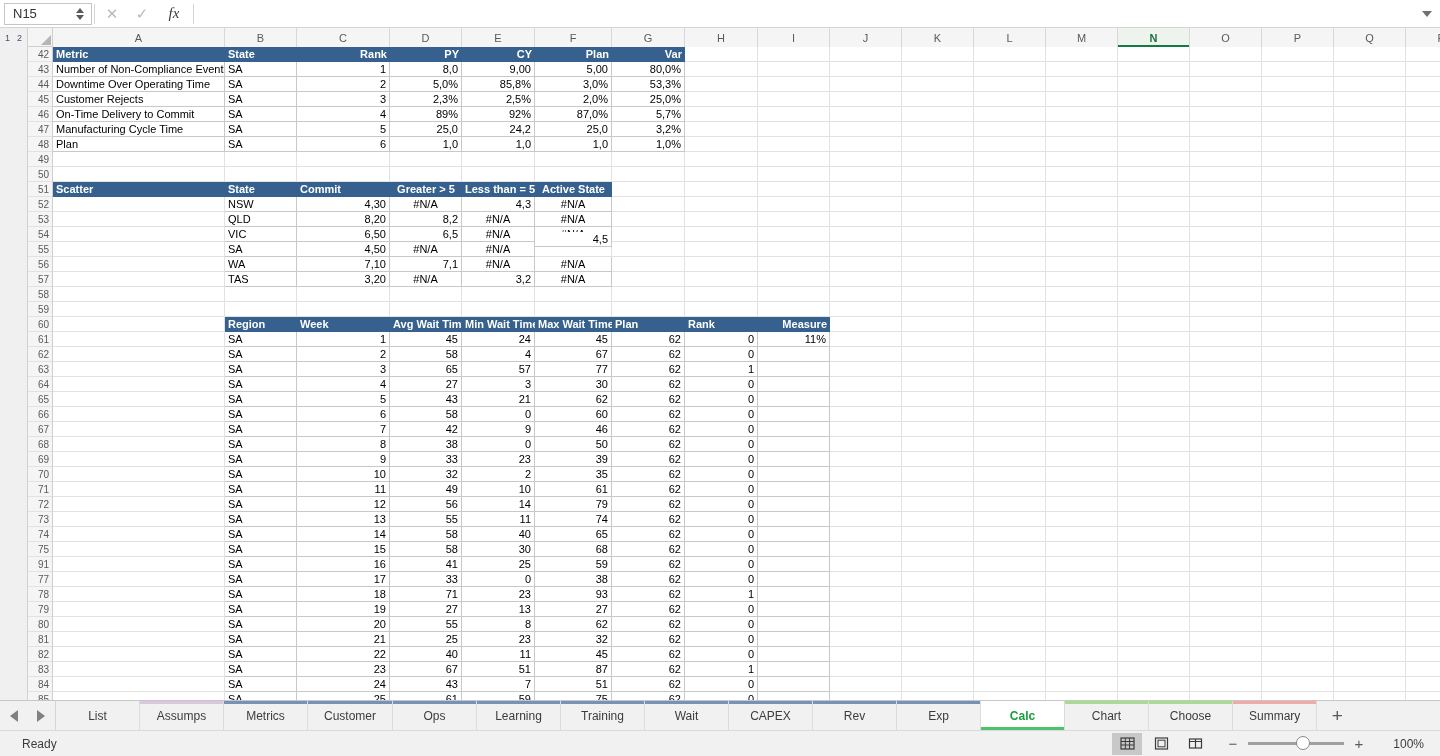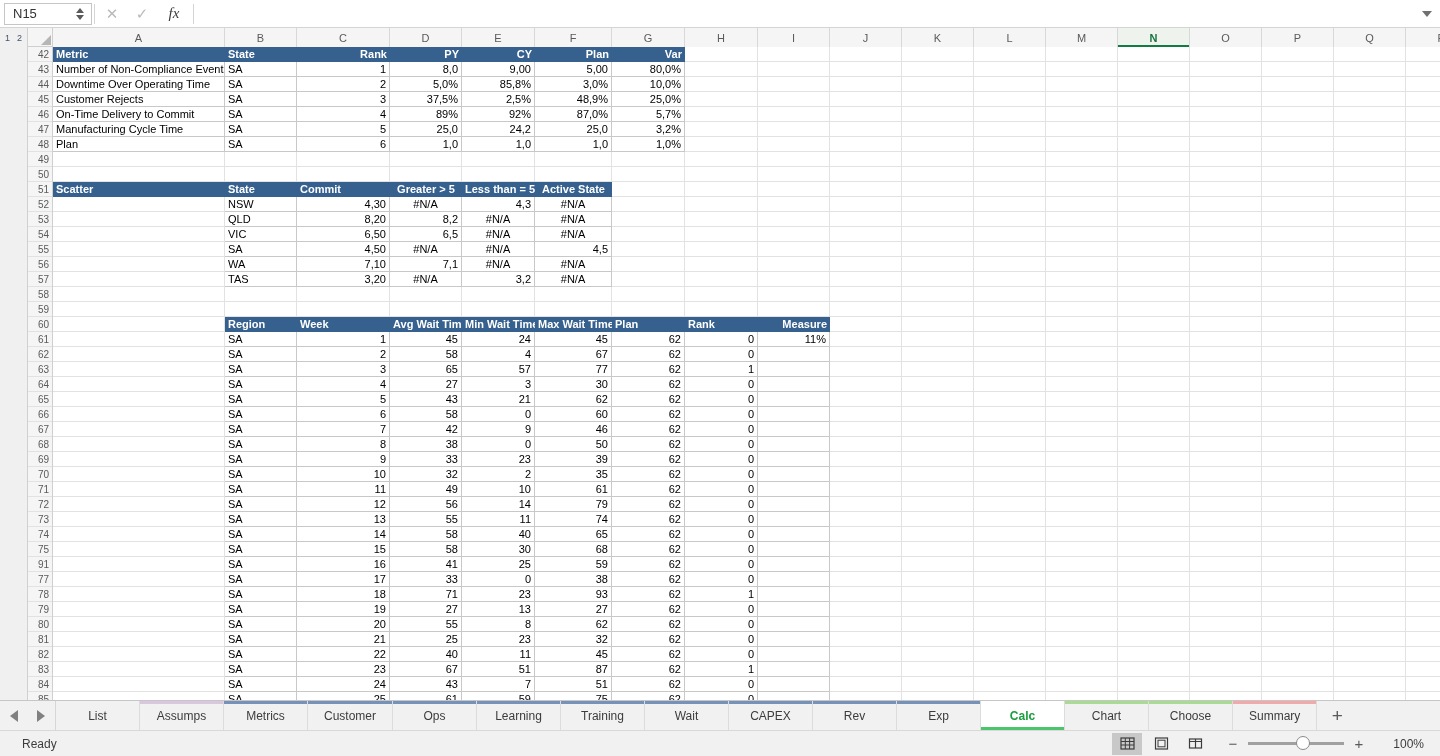--- a/index.html
+++ b/index.html
@@ -327,27 +327,27 @@
       <div class="cell r body" style="left: 337px; top: 15px; width: 72px;">8,0</div>
       <div class="cell r body" style="left: 409px; top: 15px; width: 73px;">9,00</div>
       <div class="cell r body" style="left: 482px; top: 15px; width: 77px; text-align: right;">5,00</div>
       <div class="cell r body" style="left: 559px; top: 15px; width: 73px;">80,0%</div>
       <div class="cell l body" style="left: 0px; top: 30px; width: 172px;">Downtime Over Operating Time</div>
       <div class="cell l body" style="left: 172px; top: 30px; width: 72px;">SA</div>
       <div class="cell r body" style="left: 244px; top: 30px; width: 93px;">2</div>
       <div class="cell r body" style="left: 337px; top: 30px; width: 72px;">5,0%</div>
       <div class="cell r body" style="left: 409px; top: 30px; width: 73px;">85,8%</div>
       <div class="cell r body" style="left: 482px; top: 30px; width: 77px;">3,0%</div>
-      <div class="cell r body" style="left: 559px; top: 30px; width: 73px;">10,0%</div>
+      <div class="cell r body" style="left: 559px; top: 30px; width: 73px;">53,3%</div>
       <div class="cell l body" style="left: 0px; top: 45px; width: 172px;">Customer Rejects</div>
       <div class="cell l body" style="left: 172px; top: 45px; width: 72px;">SA</div>
       <div class="cell r body" style="left: 244px; top: 45px; width: 93px;">3</div>
-      <div class="cell r body" style="left: 337px; top: 45px; width: 72px;">37,5%</div>
+      <div class="cell r body" style="left: 337px; top: 45px; width: 72px;">2,3%</div>
       <div class="cell r body" style="left: 409px; top: 45px; width: 73px;">2,5%</div>
-      <div class="cell r body" style="left: 482px; top: 45px; width: 77px;">48,9%</div>
+      <div class="cell r body" style="left: 482px; top: 45px; width: 77px;">2,0%</div>
       <div class="cell r body" style="left: 559px; top: 45px; width: 73px;">25,0%</div>
       <div class="cell l body" style="left: 0px; top: 60px; width: 172px;">On-Time Delivery to Commit</div>
       <div class="cell l body" style="left: 172px; top: 60px; width: 72px;">SA</div>
       <div class="cell r body" style="left: 244px; top: 60px; width: 93px;">4</div>
       <div class="cell r body" style="left: 337px; top: 60px; width: 72px;">89%</div>
       <div class="cell r body" style="left: 409px; top: 60px; width: 73px;">92%</div>
       <div class="cell r body" style="left: 482px; top: 60px; width: 77px;">87,0%</div>
       <div class="cell r body" style="left: 559px; top: 60px; width: 73px;">5,7%</div>
       <div class="cell l body" style="left: 0px; top: 75px; width: 172px;">Manufacturing Cycle Time</div>
       <div class="cell l body" style="left: 172px; top: 75px; width: 72px;">SA</div>
@@ -381,21 +381,21 @@
       <div class="cell c body" style="left: 482px; top: 165px; width: 77px;">#N/A</div>
       <div class="cell l body" style="left: 172px; top: 180px; width: 72px;">VIC</div>
       <div class="cell r body" style="left: 244px; top: 180px; width: 93px;">6,50</div>
       <div class="cell r body" style="left: 337px; top: 180px; width: 72px;">6,5</div>
       <div class="cell c body" style="left: 409px; top: 180px; width: 73px;">#N/A</div>
       <div class="cell c body" style="left: 482px; top: 180px; width: 77px;">#N/A</div>
       <div class="cell l body" style="left: 172px; top: 195px; width: 72px;">SA</div>
       <div class="cell r body" style="left: 244px; top: 195px; width: 93px;">4,50</div>
       <div class="cell c body" style="left: 337px; top: 195px; width: 72px;">#N/A</div>
       <div class="cell c body" style="left: 409px; top: 195px; width: 73px;">#N/A</div>
-      <div class="cell r body" style="left: 482px; top: 195px; width: 77px;">4,5</div>
+      <div class="cell r body" style="left: 482px; top: 185px; width: 77px;">4,5</div>
       <div class="cell l body" style="left: 172px; top: 210px; width: 72px;">WA</div>
       <div class="cell r body" style="left: 244px; top: 210px; width: 93px;">7,10</div>
       <div class="cell r body" style="left: 337px; top: 210px; width: 72px;">7,1</div>
       <div class="cell c body" style="left: 409px; top: 210px; width: 73px;">#N/A</div>
       <div class="cell c body" style="left: 482px; top: 210px; width: 77px;">#N/A</div>
       <div class="cell l body" style="left: 172px; top: 225px; width: 72px;">TAS</div>
       <div class="cell r body" style="left: 244px; top: 225px; width: 93px;">3,20</div>
       <div class="cell c body" style="left: 337px; top: 225px; width: 72px;">#N/A</div>
       <div class="cell r body" style="left: 409px; top: 225px; width: 73px;">3,2</div>
       <div class="cell c body" style="left: 482px; top: 225px; width: 77px;">#N/A</div>

